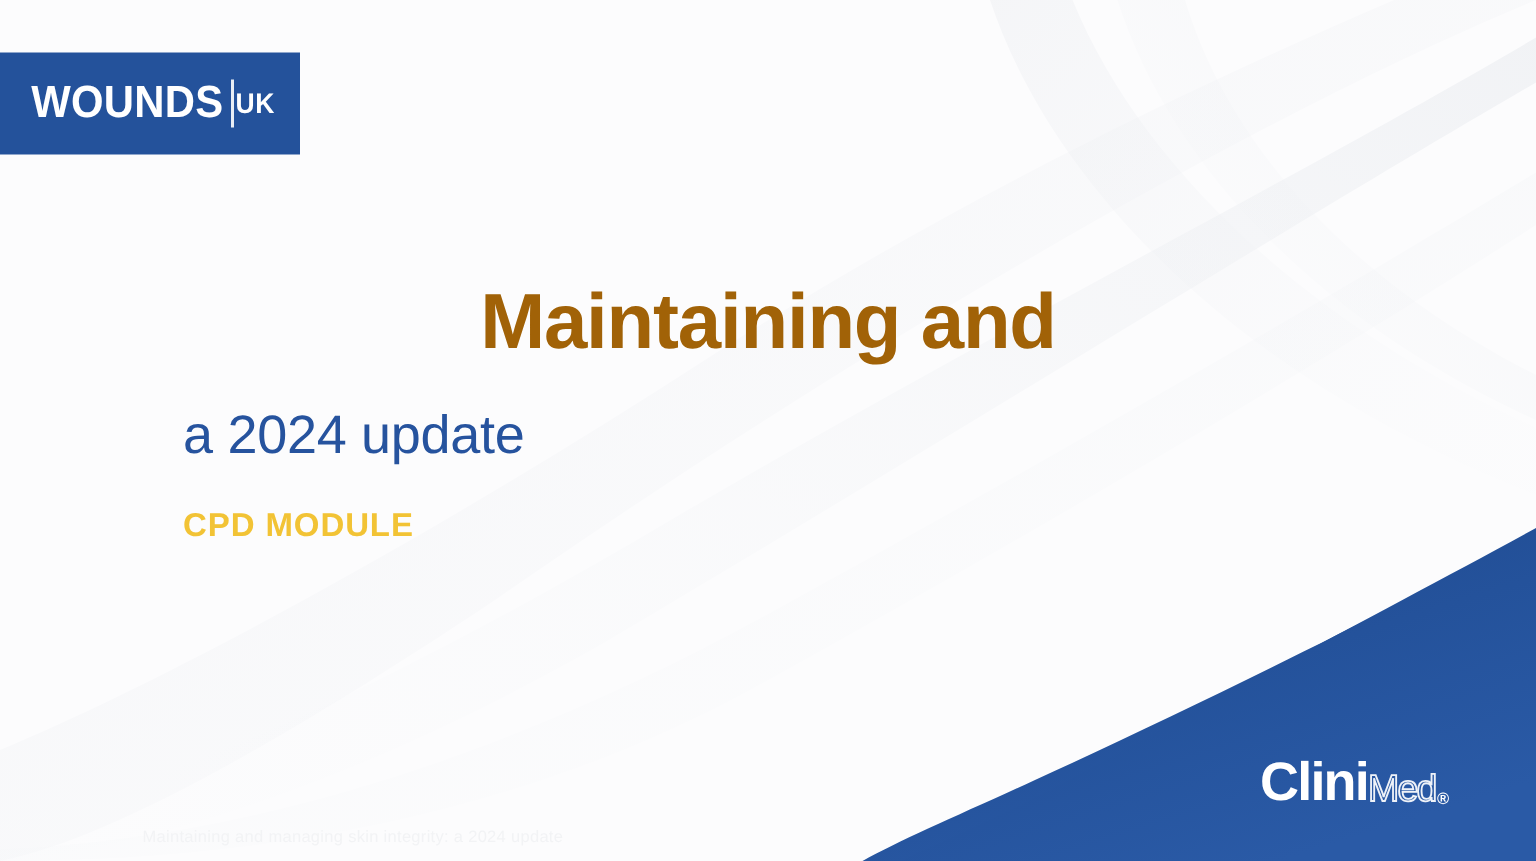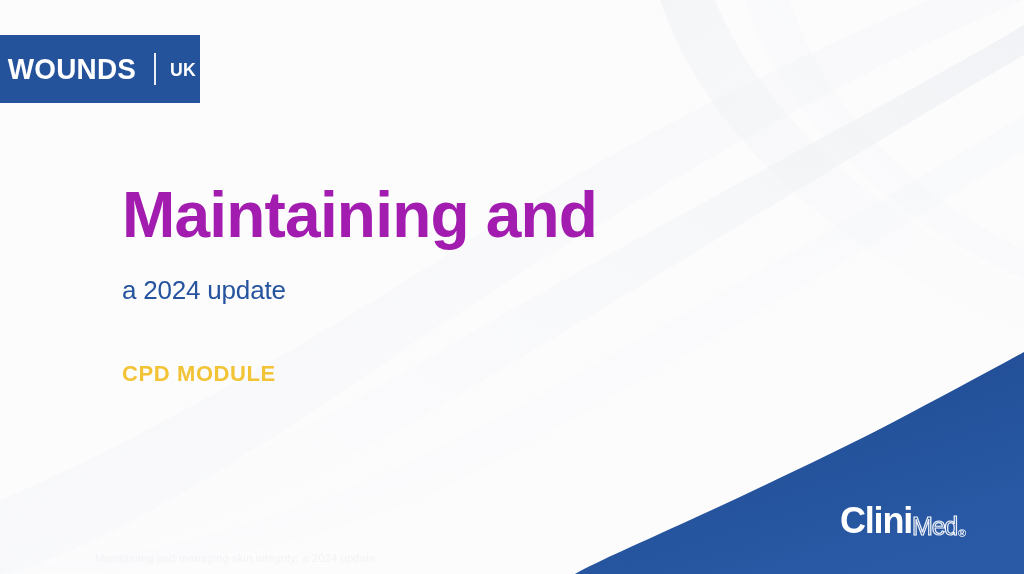--- a/index.html
+++ b/index.html
@@ -23,21 +23,20 @@
   }
   
   #wounds-logo {
     position:absolute;
     left:0; top:35px;
     width:200px; height:68px;
     background:#24529b;
     display:flex;
     align-items:center;
     justify-content:center;
-    gap:13px;
   }
   #wounds-logo .wk-word {
     color:#ffffff;
     font-size:30px;
     font-weight:bold;
     letter-spacing:0.2px;
     line-height:1;
     transform:scaleX(0.93);
   }
   #wounds-logo .wk-divider {
@@ -53,43 +52,44 @@
     line-height:1;
     transform:scaleX(0.93);
   }
   
   #text-block {
     position:absolute;
     left:122px; top:176px;
     width:780px;
   }
   #title-line-1, #title-line-2 {
-    color:#a21caf;
-    font-size:64px;
+    color:#a16207;
+    font-size:52px;
     font-weight:bold;
     line-height:78px;
     letter-spacing:-0.8px;
     white-space:nowrap;
+    text-align:center;
   }
   #subtitle {
     color:#26539e;
-    font-size:26px;
+    font-size:36px;
     font-weight:normal;
     line-height:52px;
     letter-spacing:-0.2px;
     margin-top:10px;
     white-space:nowrap;
   }
   #cpd-module {
     color:#f2c335;
     font-size:22px;
     font-weight:bold;
     letter-spacing:0.6px;
     line-height:28px;
-    margin-top:44px;
+    margin-top:20px;
     white-space:nowrap;
   }
   
   #footer-note {
     position:absolute;
     left:95px; top:552px;
     font-size:11px;
     color:#f2f3f5;
     letter-spacing:0.2px;
     white-space:nowrap;

